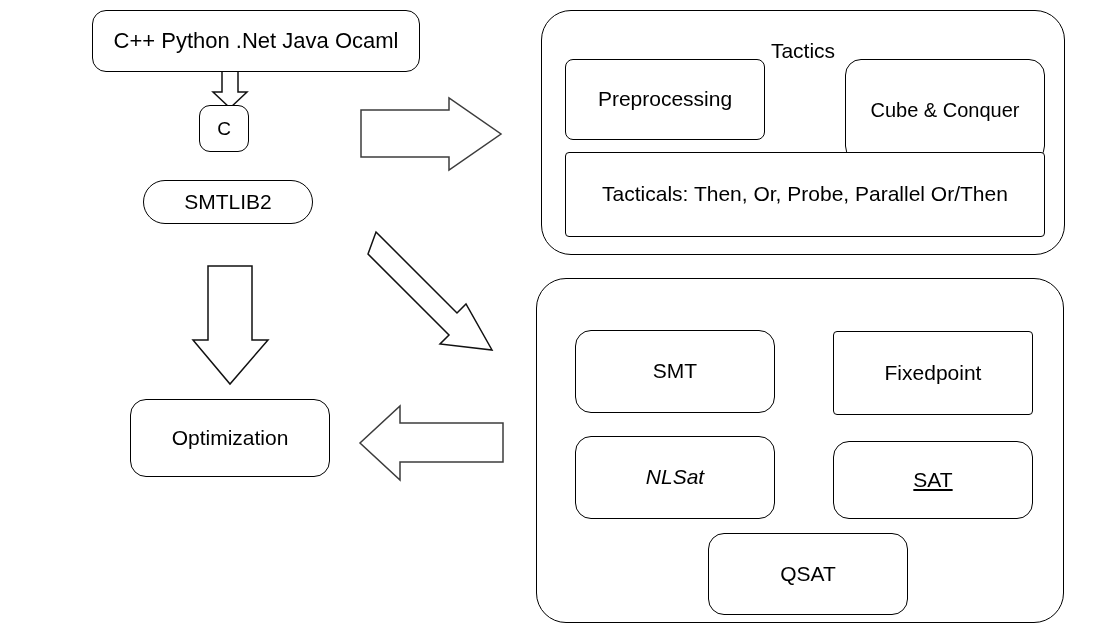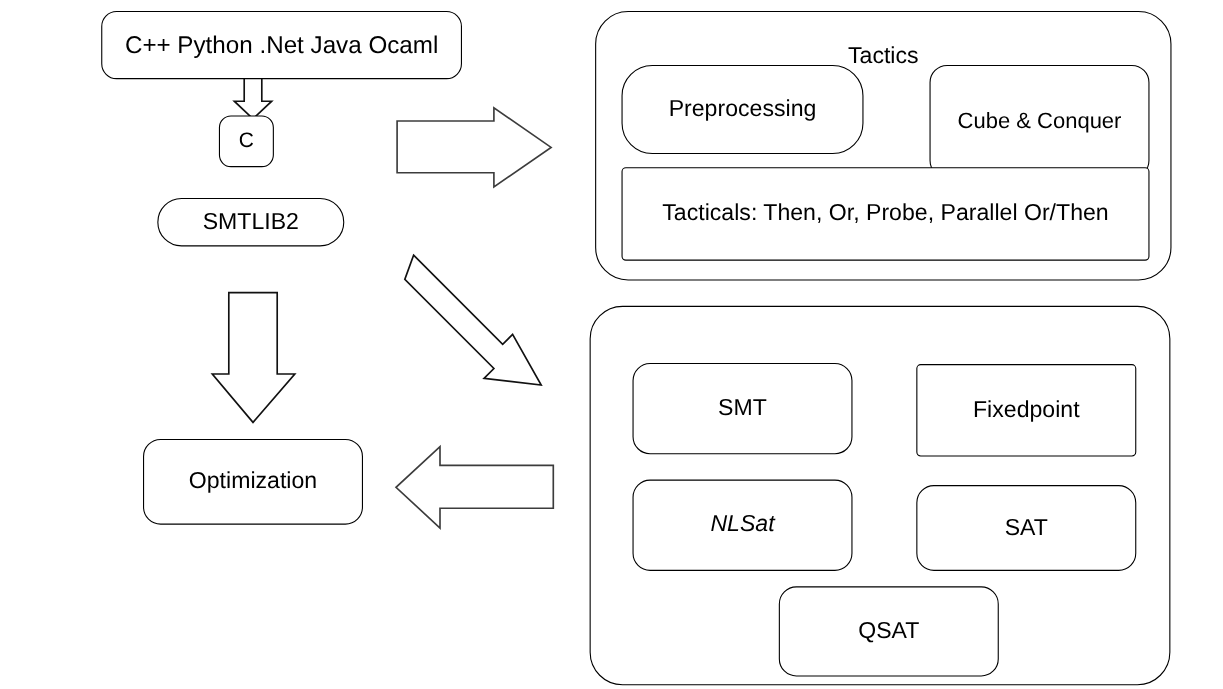--- a/index.html
+++ b/index.html
@@ -66,31 +66,31 @@
 
   
   #box-languages { left: 76px;  top: 10px;  width: 328px; height: 62px;  border-radius: 14px; font-size: 22px; margin-left: 16px; }
   #box-c         { left: 199px; top: 105px; width: 50px;  height: 47px;  border-radius: 11px; font-size: 19px; }
   #box-smtlib2   { left: 143px; top: 180px; width: 170px; height: 44px;  border-radius: 24px; font-size: 21px; }
   #box-optimization { left: 130px; top: 399px; width: 200px; height: 78px; border-radius: 16px; font-size: 21px; }
 
   
   #panel-tactics { left: 541px; top: 10px; width: 524px; height: 245px; }
   #panel-tactics .panel-title { top: 28px; }
-  #box-preprocessing { left: 565px; top: 59px;  width: 220px; height: 81px; border-radius: 28px; font-size: 21px; }
+  #box-preprocessing { left: 565px; top: 59px;  width: 200px; height: 81px; border-radius: 8px; font-size: 21px; }
   #box-cube-conquer  { left: 845px; top: 59px;  width: 200px; height: 103px; border-radius: 16px; font-size: 20px; }
   #box-tacticals     { left: 565px; top: 152px; width: 480px; height: 85px; border-radius: 4px; font-size: 21px; }
 
   
   #panel-solvers { left: 536px; top: 278px; width: 528px; height: 345px; }
   #panel-solvers .panel-title { top: 300px; }
   #box-smt        { left: 575px; top: 330px; width: 200px; height: 83px; border-radius: 16px; font-size: 21px; }
   #box-fixedpoint { left: 833px; top: 331px; width: 200px; height: 84px; border-radius: 4px; font-size: 21px; }
   #box-nlsat      { left: 575px; top: 436px; width: 200px; height: 83px; border-radius: 16px; font-size: 21px; font-style: italic; }
-  #box-sat        { left: 833px; top: 441px; width: 200px; height: 78px; border-radius: 16px; font-size: 21px; }
+  #box-sat        { left: 833px; top: 441px; width: 200px; height: 78px; border-radius: 16px; font-size: 21px; text-decoration: underline; }
   #box-qsat       { left: 708px; top: 533px; width: 200px; height: 82px; border-radius: 16px; font-size: 21px; }
 </style>
 </head>
 <body>
 
 <div id="canvas">
 
   <svg class="arrow-layer" viewBox="0 0 1112 626" width="1112" height="626" xmlns="http://www.w3.org/2000/svg">
 
     <polygon class="arrow-shape dark" points="222,68 238,68 238,92 247,92 230,108 213,92 222,92"></polygon>

